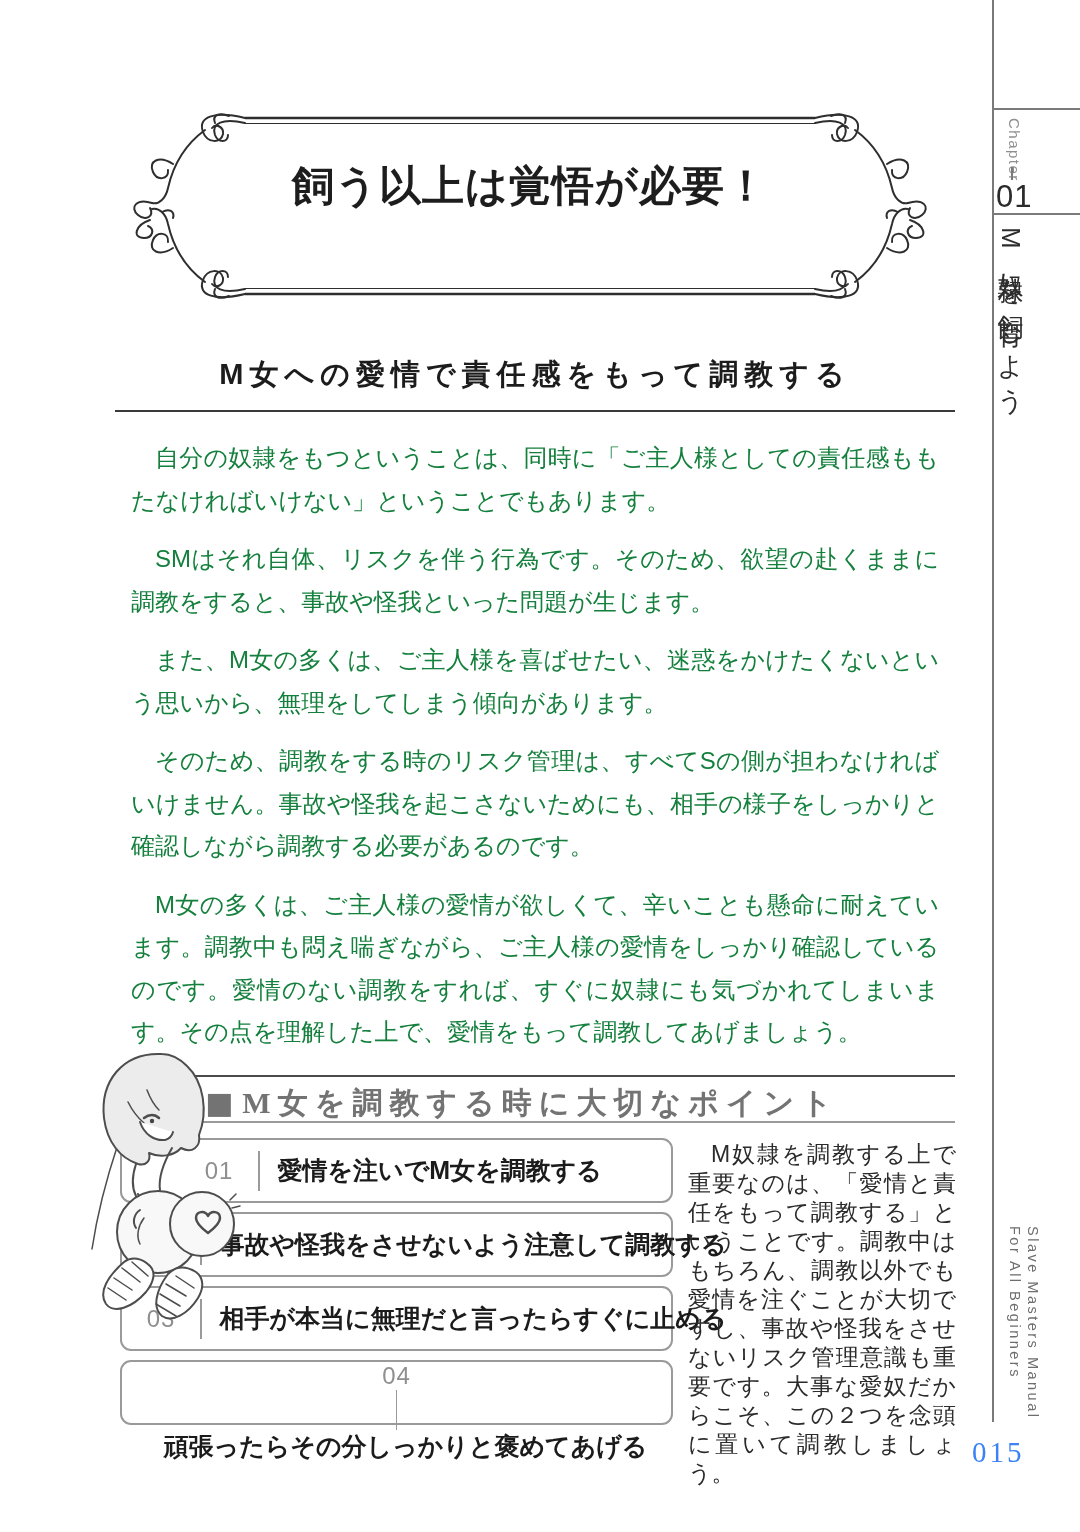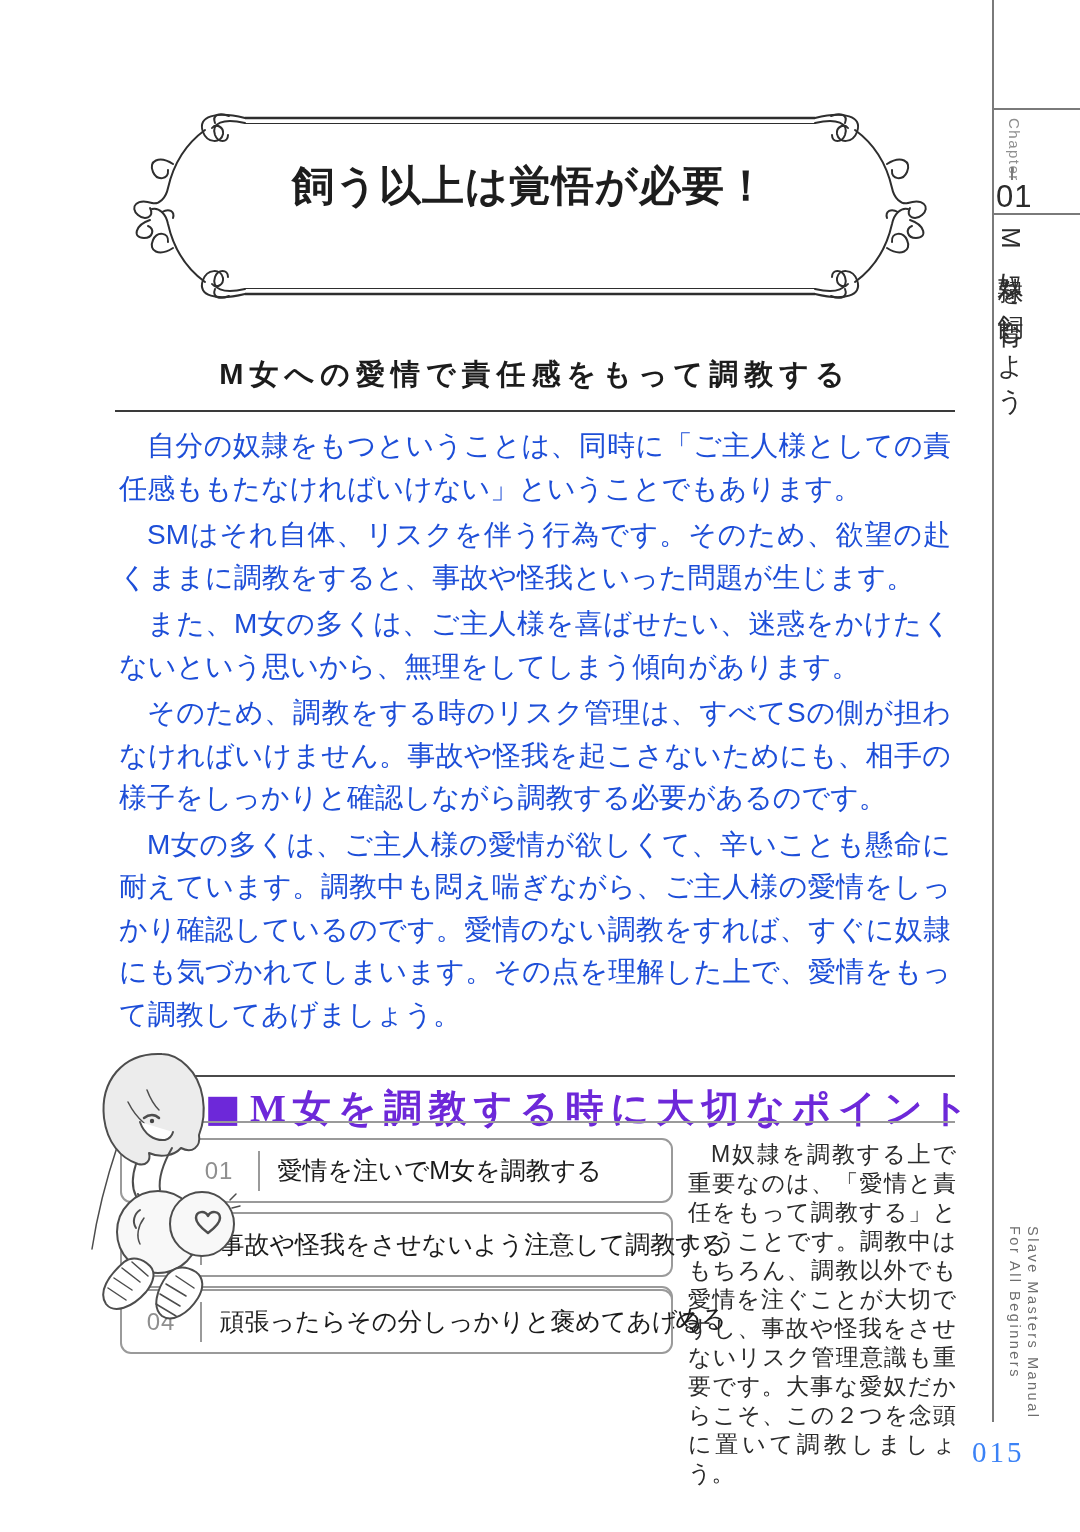--- a/index.html
+++ b/index.html
@@ -20,43 +20,43 @@
     font-size:23px;color:#333;letter-spacing:1px;
   }
   
   .section-heading{
     position:absolute;left:115px;top:355px;width:840px;text-align:center;
     font-size:29px;font-weight:700;letter-spacing:6px;color:#1c1c1c;white-space:nowrap;
   }
   .heading-rule{position:absolute;left:115px;top:410px;width:840px;height:2px;background:#3a3a3a;}
   .body-text{position:absolute;left:115px;top:421px;width:840px;}
   .body-text p{
-    margin:4px;font-size:28px;line-height:42.5px;text-indent:1em;
-    text-align:justify;color:#1d4ed8;
+    margin:16px;font-size:24px;line-height:42.5px;text-indent:1em;
+    text-align:justify;color:#15803d;
   }
   
   .pts-rule-top{position:absolute;left:150px;top:1075px;width:805px;height:2px;background:#4a4a4a;}
   .pts-rule-bot{position:absolute;left:150px;top:1121px;width:805px;height:2px;background:#9a9a9a;}
   .pts-heading{
     position:absolute;left:205px;top:1083px;
     font-family:"Liberation Serif","DejaVu Serif",serif;
-    font-size:38px;font-weight:600;letter-spacing:7px;color:#6d28d9;white-space:nowrap;
+    font-size:30px;font-weight:600;letter-spacing:7px;color:#737373;white-space:nowrap;
   }
   .pts-heading .sq{font-family:"DejaVu Sans",sans-serif;margin-right:2px;}
   .pt-box{
     position:absolute;left:120px;width:553px;height:65px;background:#fff;
     border:2px solid #9a9a9a;border-radius:11px;display:flex;align-items:center;
     box-sizing:border-box;
   }
   .pt-box .no{
     width:78px;text-align:center;color:#8f8f8f;font-size:24px;letter-spacing:1px;flex:0 0 auto;
   }
   .pt-box.first .no{margin-left:58px;}
   .pt-box .div{width:1.5px;height:40px;background:#9a9a9a;flex:0 0 auto;}
-  .pt-box .lbl{font-size:25px;font-weight:400;color:#1b1b1b;margin-left:18px;white-space:nowrap;}
+  .pt-box .lbl{font-size:25px;font-weight:700;color:#1b1b1b;margin-left:18px;white-space:nowrap;}
   .pt-note{
     position:absolute;left:688px;top:1140px;width:268px;
     font-size:23px;line-height:29px;text-indent:1em;text-align:justify;color:#2b2b2b;
   }
   .girl-illo{position:absolute;left:84px;top:1044px;width:160px;height:300px;}
   
   .sb-vline{position:absolute;left:992px;top:0;width:2px;height:1422px;background:#7a7a7a;}
   .sb-hline1{position:absolute;left:992px;top:108px;width:88px;height:2px;background:#7a7a7a;}
   .sb-hline2{position:absolute;left:992px;top:213px;width:88px;height:2px;background:#7a7a7a;}
   .sb-chapter{
@@ -136,21 +136,21 @@
   <div class="pt-box" style="top:1212px;">
     <span class="no">02</span>
     <span class="div"></span>
     <span class="lbl">事故や怪我をさせないよう注意して調教する</span>
   </div>
   <div class="pt-box" style="top:1286px;">
     <span class="no">03</span>
     <span class="div"></span>
     <span class="lbl">相手が本当に無理だと言ったらすぐに止める</span>
   </div>
-  <div class="pt-box" style="top:1289px;">
+  <div class="pt-box" style="top:1360px;flex-direction:column;">
     <span class="no">04</span>
     <span class="div"></span>
     <span class="lbl">頑張ったらその分しっかりと褒めてあげる</span>
   </div>
 
   <div class="pt-note">M奴隷を調教する上で重要なのは、「愛情と責任をもって調教する」ということです。調教中はもちろん、調教以外でも愛情を注ぐことが大切ですし、事故や怪我をさせないリスク管理意識も重要です。大事な愛奴だからこそ、この２つを念頭に置いて調教しましょう。</div>
 
   <svg class="girl-illo" viewBox="0 0 160 300">
     <g stroke="#4d4d4d" stroke-width="2" fill="none" stroke-linejoin="round" stroke-linecap="round">
       <path d="M34,100 C24,130 14,165 8,205" stroke-width="1.5"></path>

